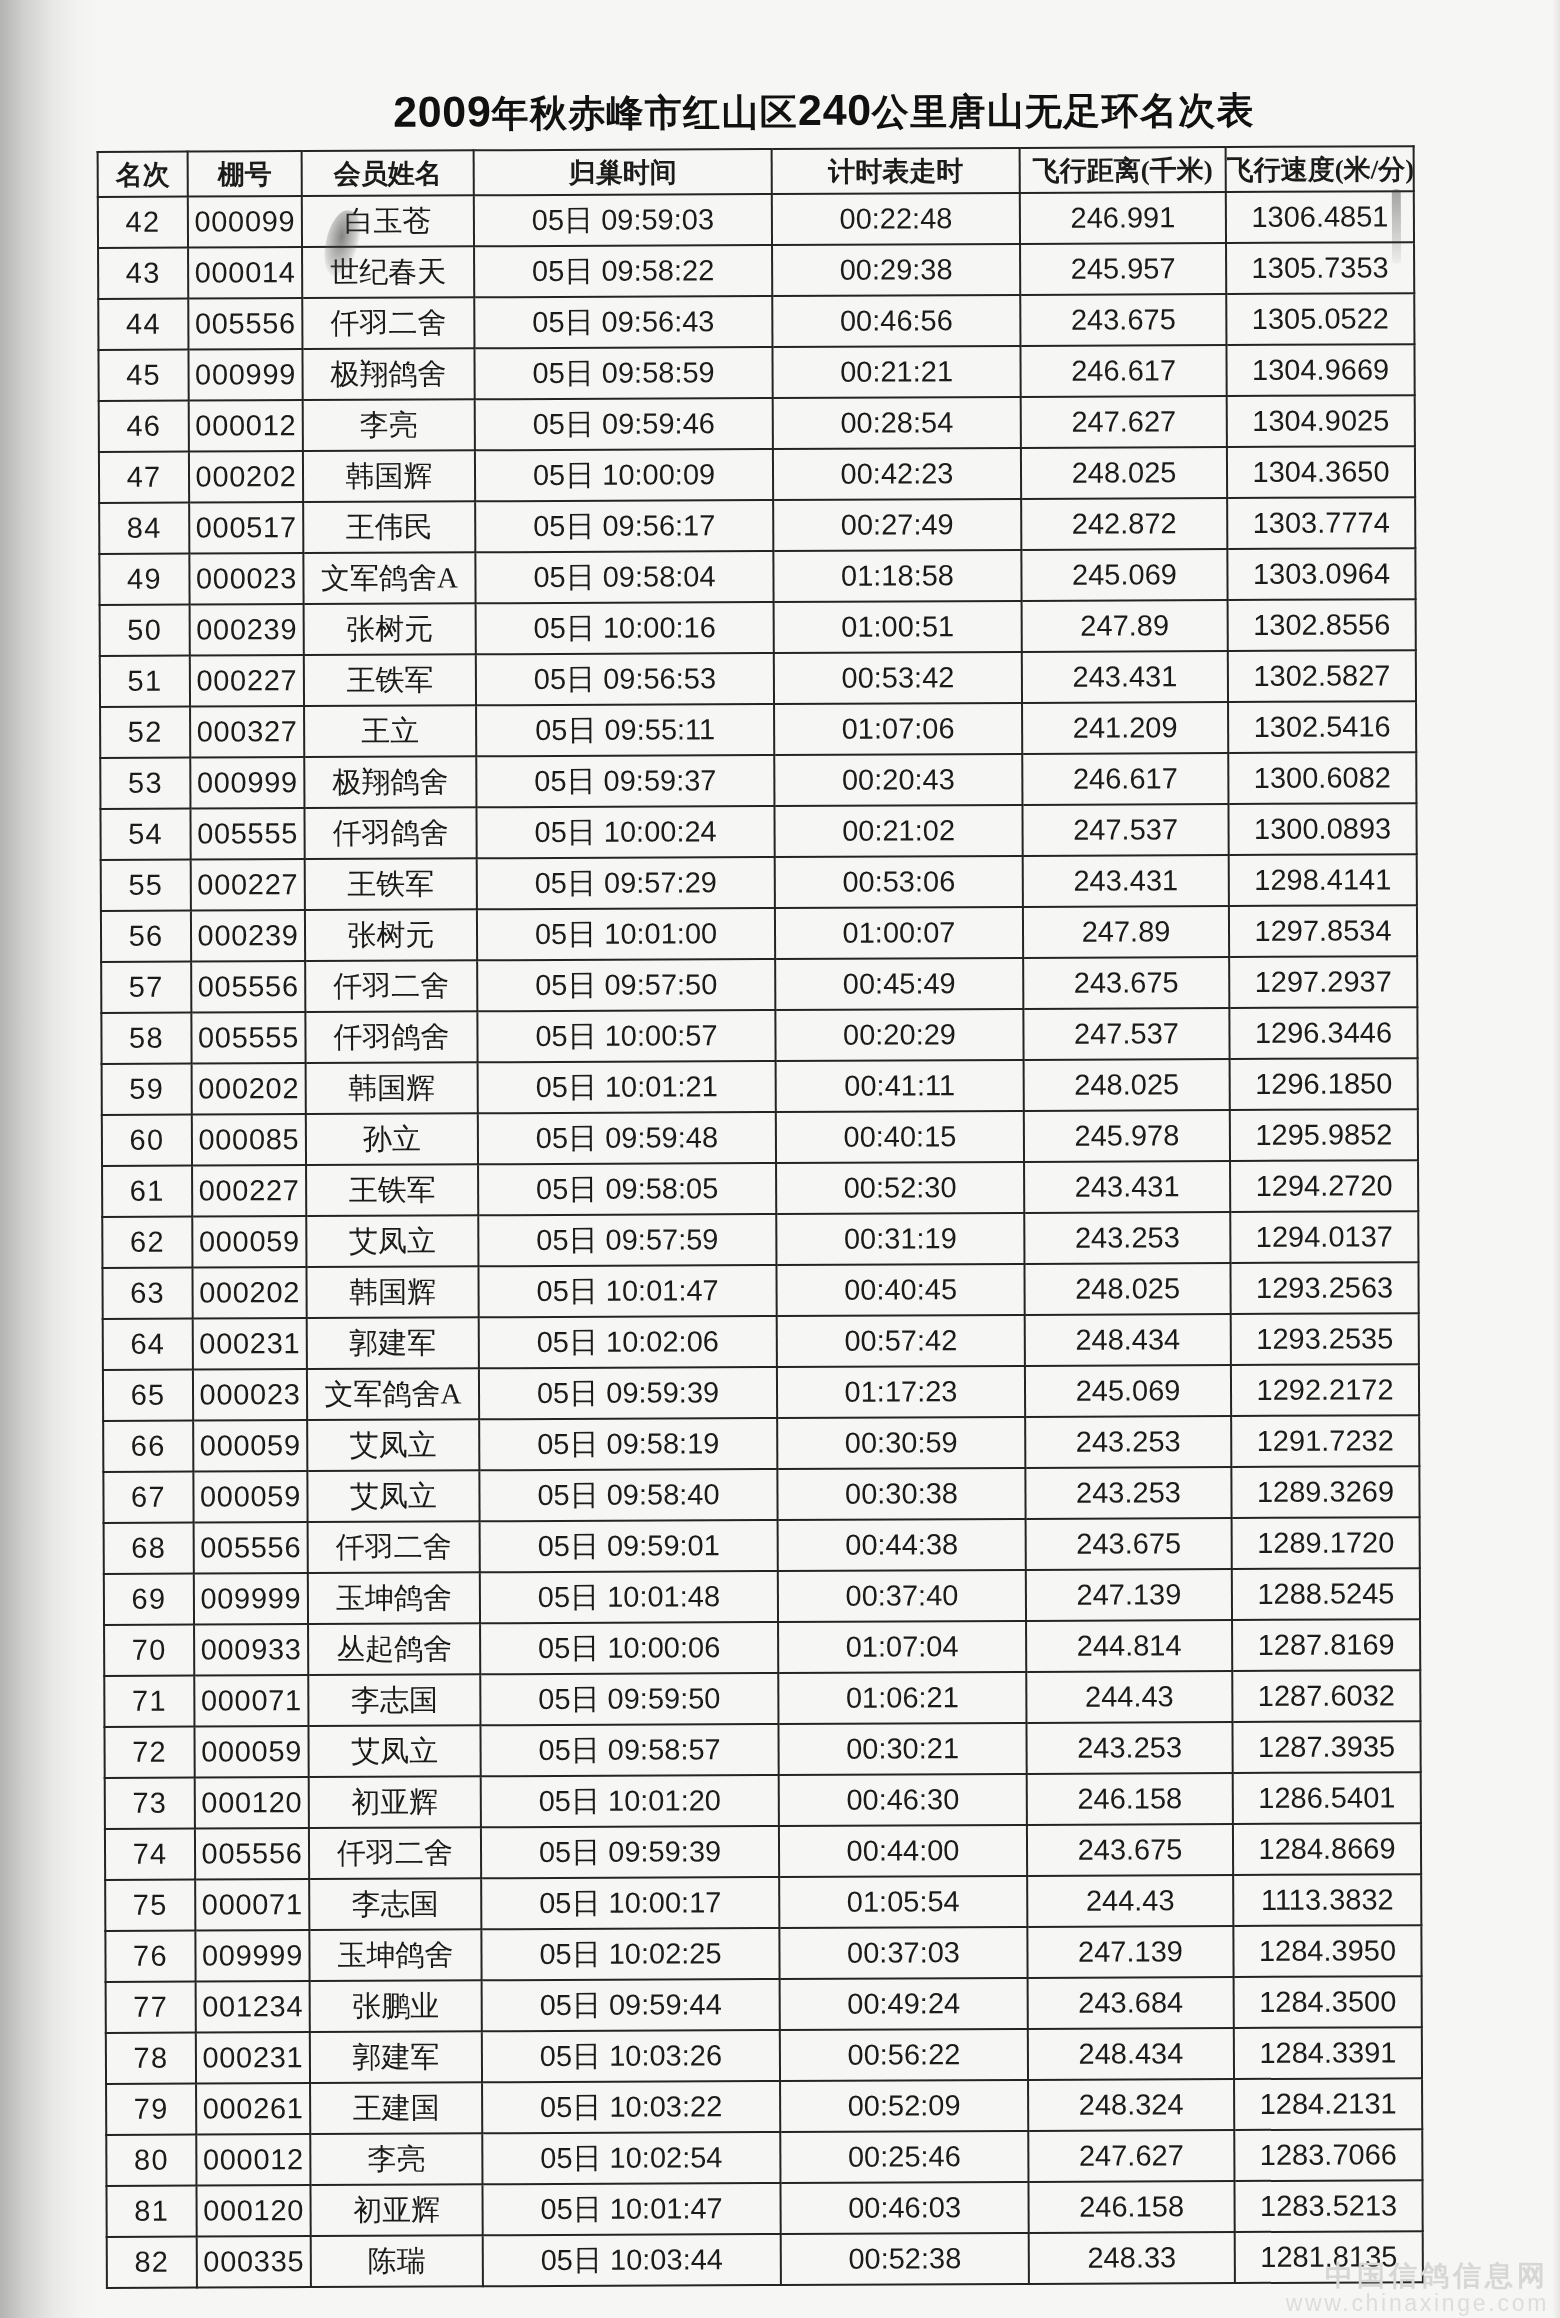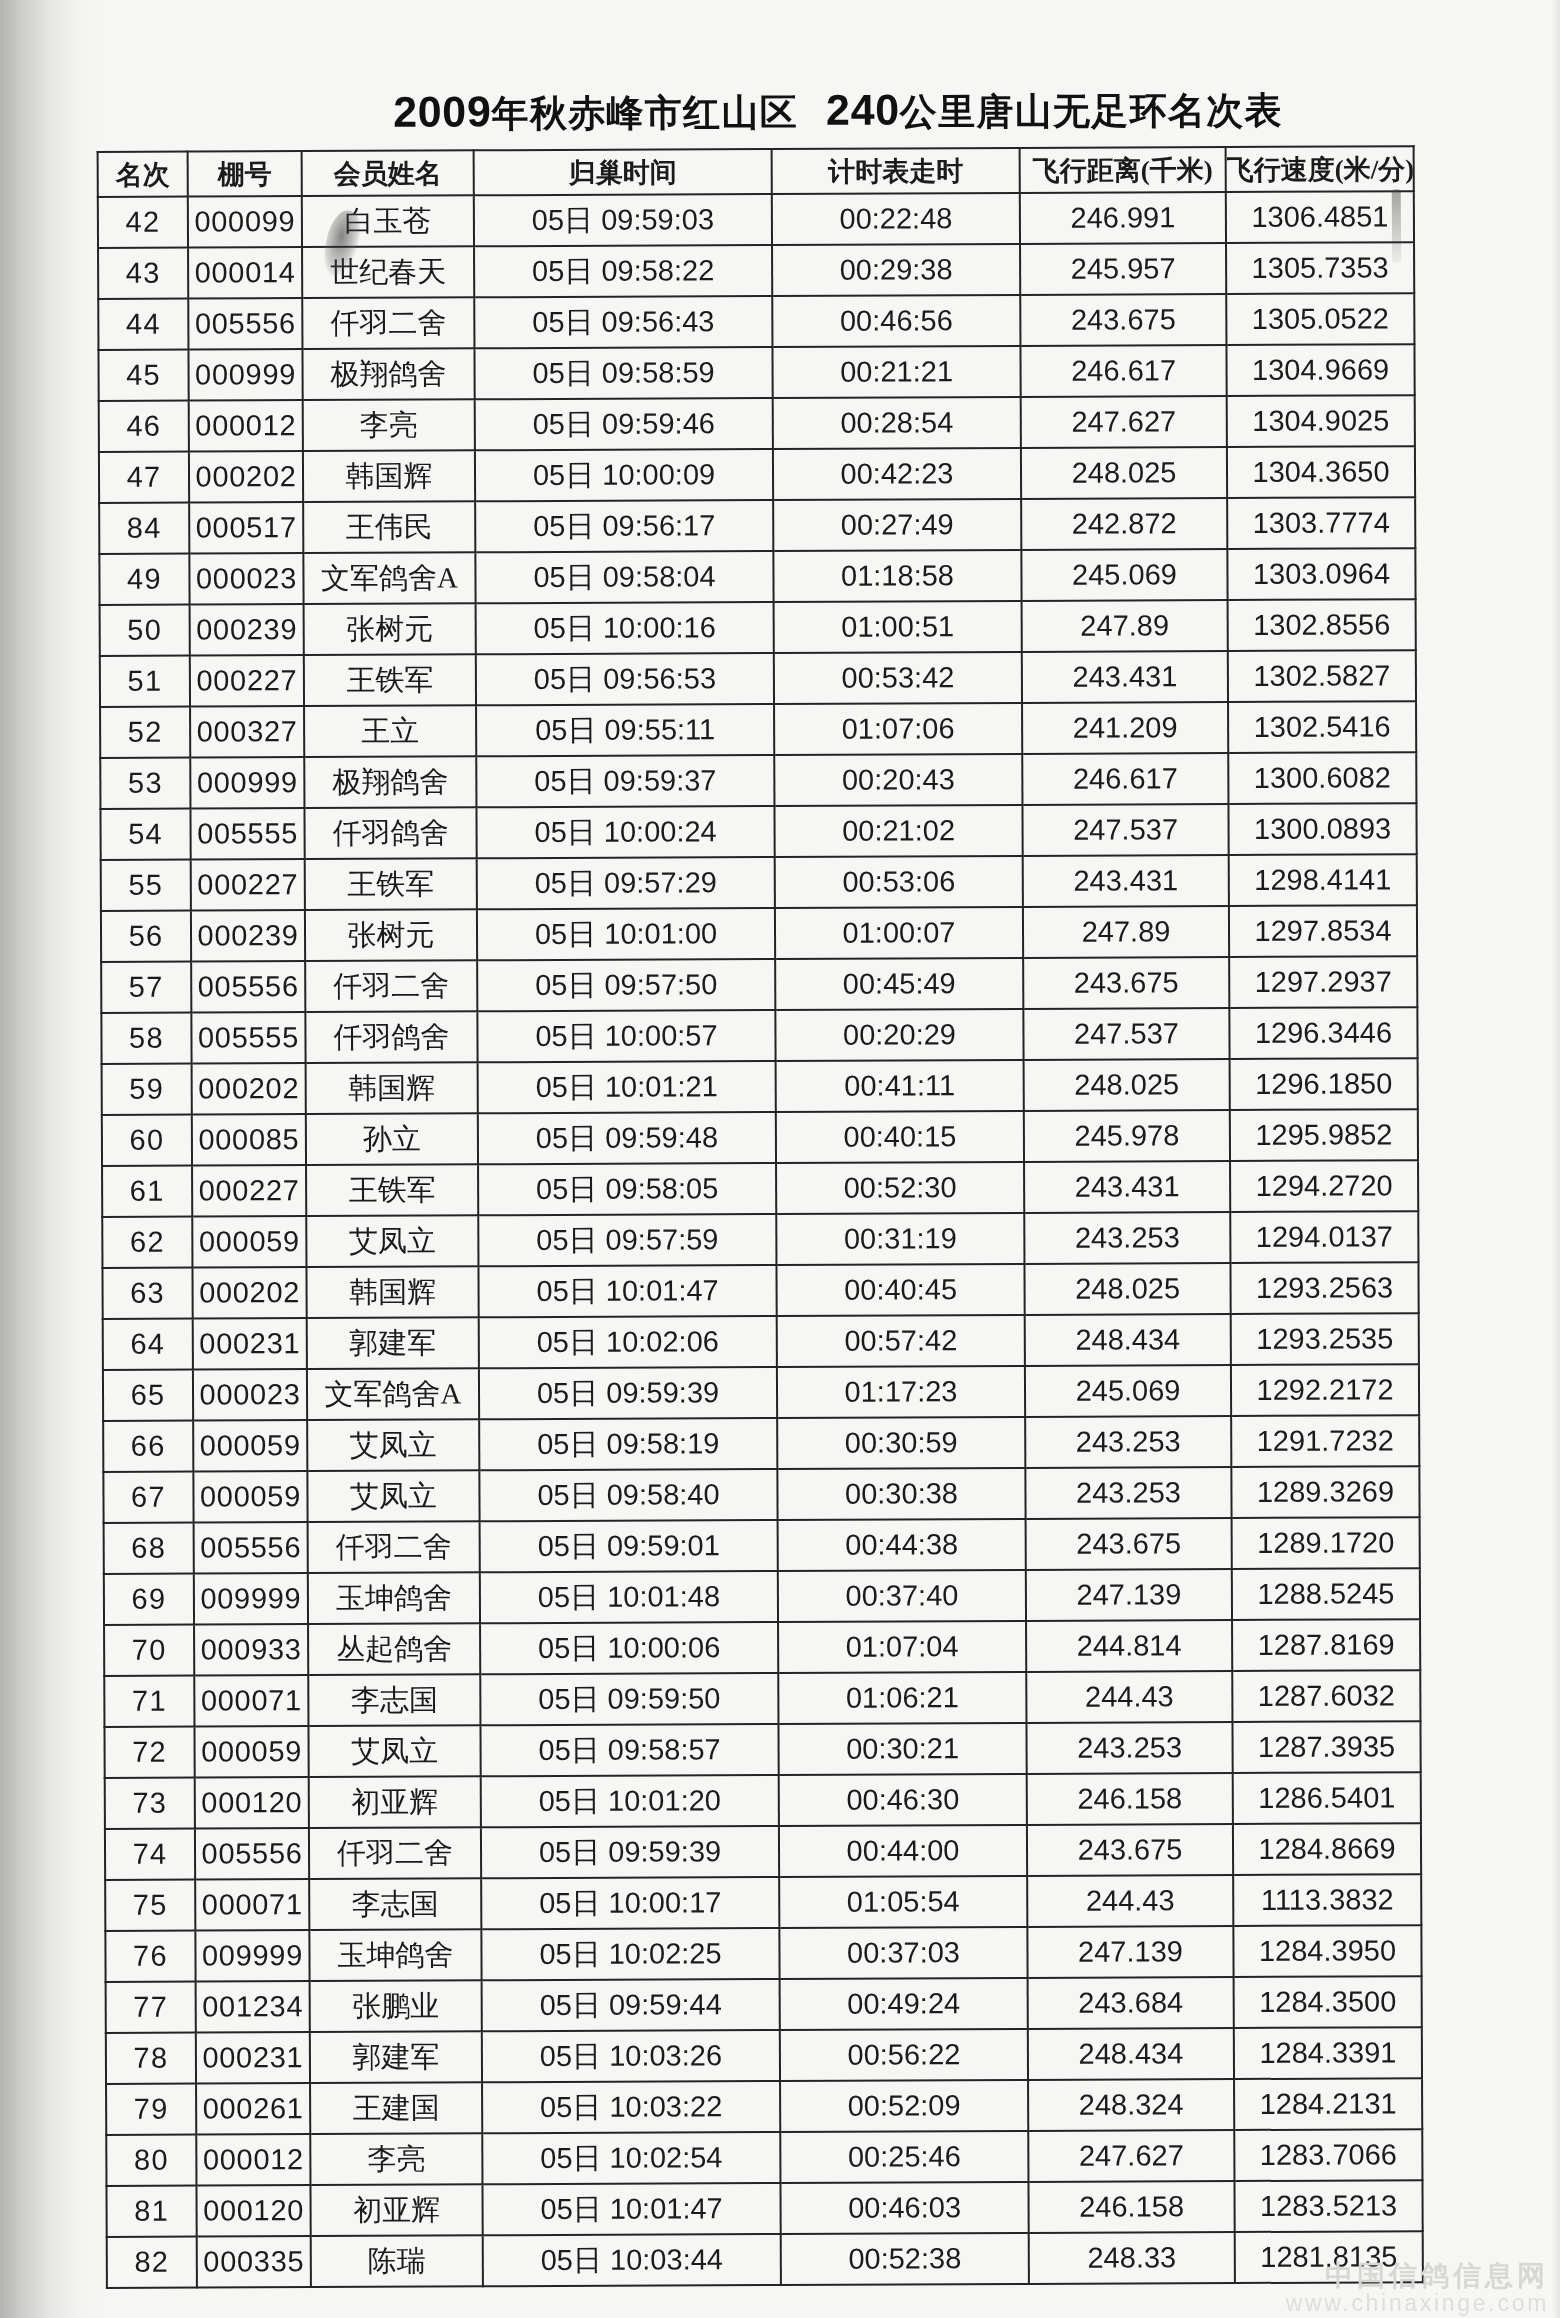--- a/index.html
+++ b/index.html
@@ -52,21 +52,20 @@
   .title .cjk {
     font-size: 37px;
     font-weight: 700;
     font-family: "Liberation Serif", "DejaVu Serif", serif;
   }
   .title .num {
     font-size: 43px;
     font-weight: 800;
     font-family: "Liberation Sans", sans-serif;
     letter-spacing: 0.7px;
-    margin-left: 28px;
   }
   table.results {
     position: absolute;
     left: 100px;
     top: 148px;
     width: 1317px;
     border-collapse: collapse;
     table-layout: fixed;
     background: transparent;
   }

